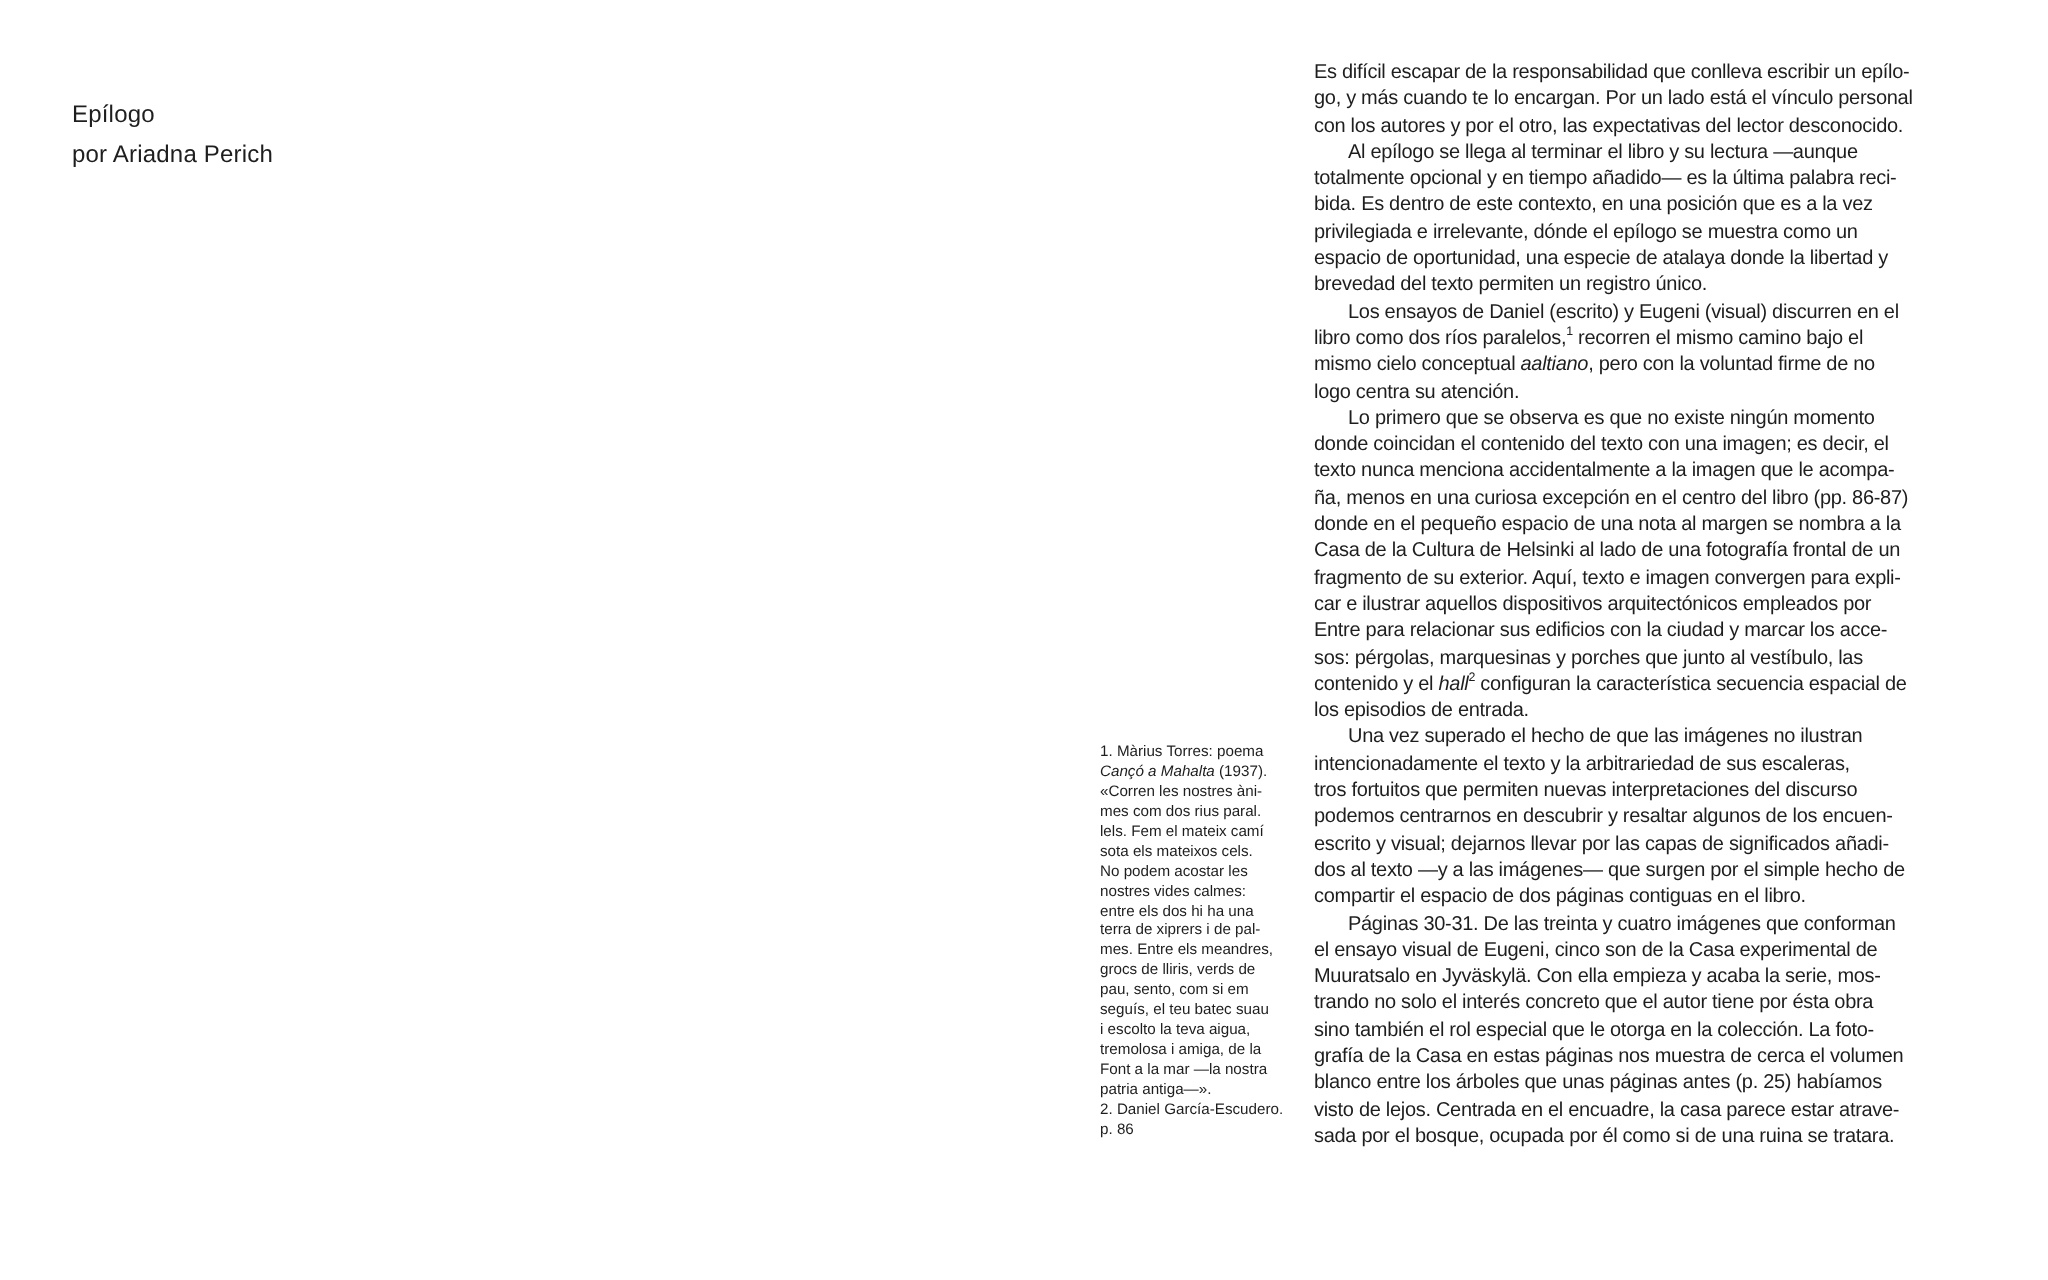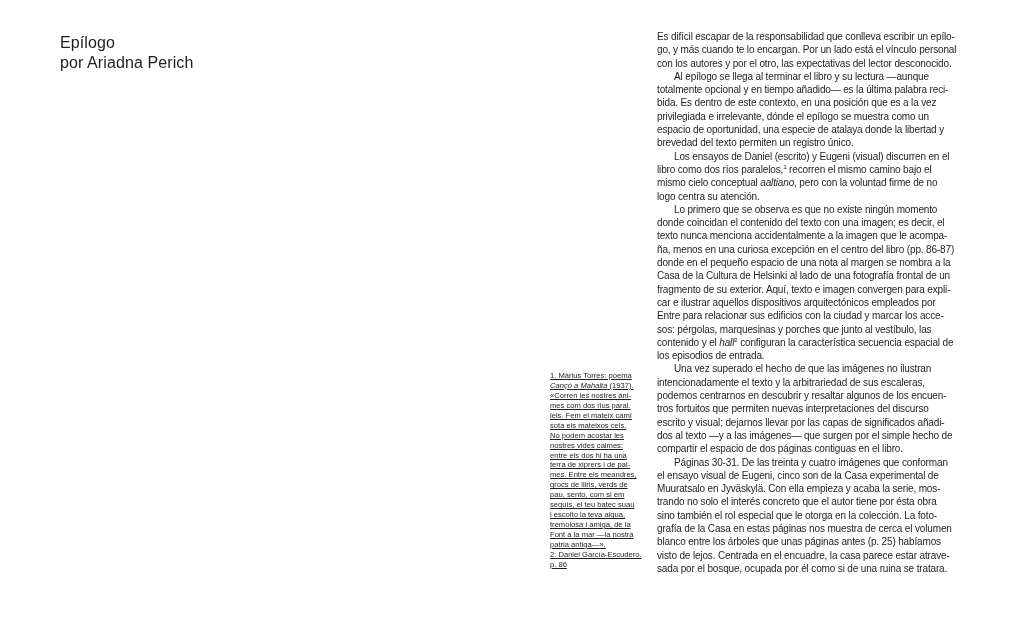--- a/index.html
+++ b/index.html
@@ -6,28 +6,28 @@
   body {
     width: 1024px; height: 640px;
     background: #ffffff;
     font-family: "Liberation Sans", sans-serif;
     color: #1e1e1e;
     position: relative;
     overflow: hidden;
     -webkit-font-smoothing: antialiased;
   }
   .title-block {
-    position: absolute; left: 36px; top: 33px;
-    font-size: 16px; line-height: 20px; letter-spacing: 0.1px; margin-left: 24px;
+    position: absolute; left: 36px; top: 47px;
+    font-size: 12px; line-height: 20px; letter-spacing: 0.1px;
   }
   .fn {
     position: absolute; left: 550px; top: 371px; width: 114px;
     font-size: 7.6px; letter-spacing: 0;
   }
-  .fn .tline { height: 9.95px; line-height: 9.95px; white-space: nowrap; text-decoration: underline; }
+  .fn .tline { height: 9.95px; line-height: 9.95px; white-space: nowrap; }
   .main {
     position: absolute; left: 657px; top: 30px; width: 345px;
     font-size: 10px; letter-spacing: -0.15px;
   }
   .main .tline { height: 13.3px; line-height: 13.3px; white-space: nowrap; }
   .main .indent { padding-left: 17px; }
   sup { font-size: 62%; line-height: 0; vertical-align: super; }
   i { font-style: italic; }
   .pagenum {
     position: absolute; left: 930px; top: 596px; width: 60px;
@@ -86,22 +86,22 @@
     <div class="tline"><span>donde en el pequeño espacio de una nota al margen se nombra a la</span></div>
     <div class="tline"><span>Casa de la Cultura de Helsinki al lado de una fotografía frontal de un</span></div>
     <div class="tline"><span>fragmento de su exterior. Aquí, texto e imagen convergen para expli-</span></div>
     <div class="tline"><span>car e ilustrar aquellos dispositivos arquitectónicos empleados por</span></div>
     <div class="tline"><span>Entre para relacionar sus edificios con la ciudad y marcar los acce-</span></div>
     <div class="tline"><span>sos: pérgolas, marquesinas y porches que junto al vestíbulo, las</span></div>
     <div class="tline"><span>contenido y el </span><i>hall</i><sup>2</sup><span> configuran la característica secuencia espacial de</span></div>
     <div class="tline"><span>los episodios de entrada.</span></div>
     <div class="tline indent"><span>Una vez superado el hecho de que las imágenes no ilustran</span></div>
     <div class="tline"><span>intencionadamente el texto y la arbitrariedad de sus escaleras,</span></div>
+    <div class="tline"><span>tros fortuitos que permiten nuevas interpretaciones del discurso</span></div>
     <div class="tline"><span>podemos centrarnos en descubrir y resaltar algunos de los encuen-</span></div>
-    <div class="tline"><span>tros fortuitos que permiten nuevas interpretaciones del discurso</span></div>
     <div class="tline"><span>escrito y visual; dejarnos llevar por las capas de significados añadi-</span></div>
     <div class="tline"><span>dos al texto —y a las imágenes— que surgen por el simple hecho de</span></div>
     <div class="tline"><span>compartir el espacio de dos páginas contiguas en el libro.</span></div>
     <div class="tline indent"><span>Páginas 30-31. De las treinta y cuatro imágenes que conforman</span></div>
     <div class="tline"><span>el ensayo visual de Eugeni, cinco son de la Casa experimental de</span></div>
     <div class="tline"><span>Muuratsalo en Jyväskylä. Con ella empieza y acaba la serie, mos-</span></div>
     <div class="tline"><span>trando no solo el interés concreto que el autor tiene por ésta obra</span></div>
     <div class="tline"><span>sino también el rol especial que le otorga en la colección. La foto-</span></div>
     <div class="tline"><span>grafía de la Casa en estas páginas nos muestra de cerca el volumen</span></div>
     <div class="tline"><span>blanco entre los árboles que unas páginas antes (p. 25) habíamos</span></div>

